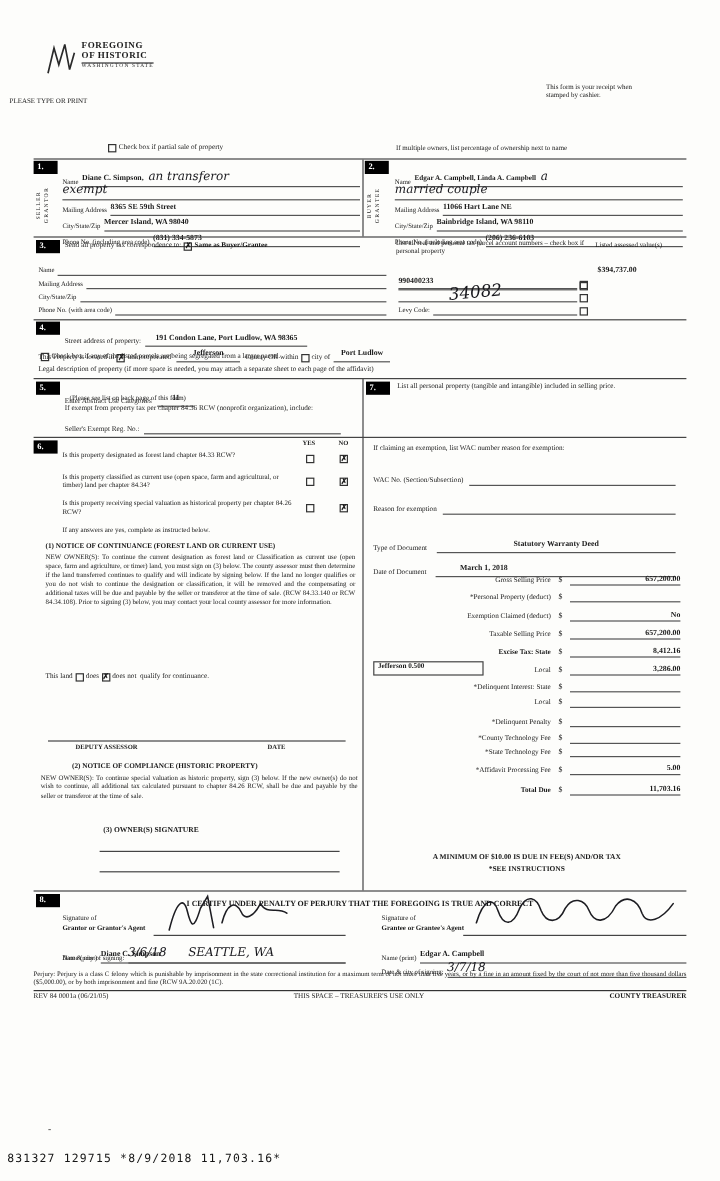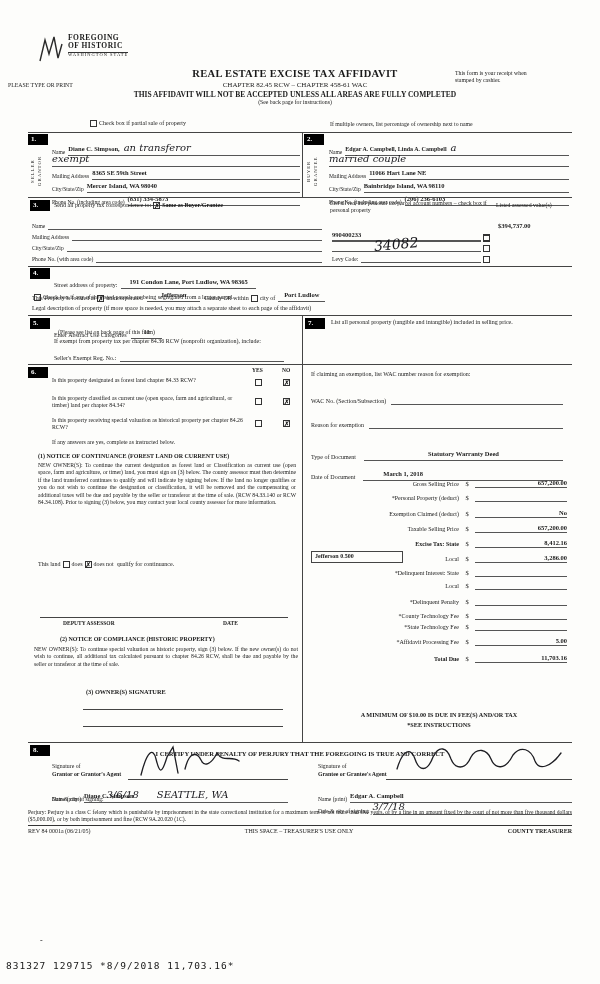--- a/index.html
+++ b/index.html
@@ -42,26 +42,20 @@
     </svg>
     <div class="logo-text">
       <div>FOREGOING</div>
       <div>OF HISTORIC</div>
       <div class="logo-sub">WASHINGTON STATE</div>
     </div>
   </div>
 
   <div class="abs f58" style="left:8px;top:82px;">PLEASE TYPE OR PRINT</div>
 
-  <div class="abs ctr" style="left:75px;top:68px;width:440px;">
-    <div class="b" style="font-size:10.5px;letter-spacing:0.3px;">REAL ESTATE EXCISE TAX AFFIDAVIT</div>
-    <div class="f7">CHAPTER 82.45 RCW – CHAPTER 458-61 WAC</div>
-    <div class="b f75" style="margin-top:1px;">THIS AFFIDAVIT WILL NOT BE ACCEPTED UNLESS ALL AREAS ARE FULLY COMPLETED</div>
-    <div class="f58">(See back page for instructions)</div>
-  </div>
 
   <div class="abs f58" style="left:455px;top:70px;width:92px;">This form is your receipt when stamped by cashier.</div>
 
   <div class="frow" style="left:88px;top:120px;">
     <span class="cb"></span>
     <span class="f6">Check box if partial sale of property</span>
   </div>
   <div class="abs f58" style="left:330px;top:121px;">If multiple owners, list percentage of ownership next to name</div>
 
   <div class="hline" style="left:28px;top:132px;width:544px;"></div>

